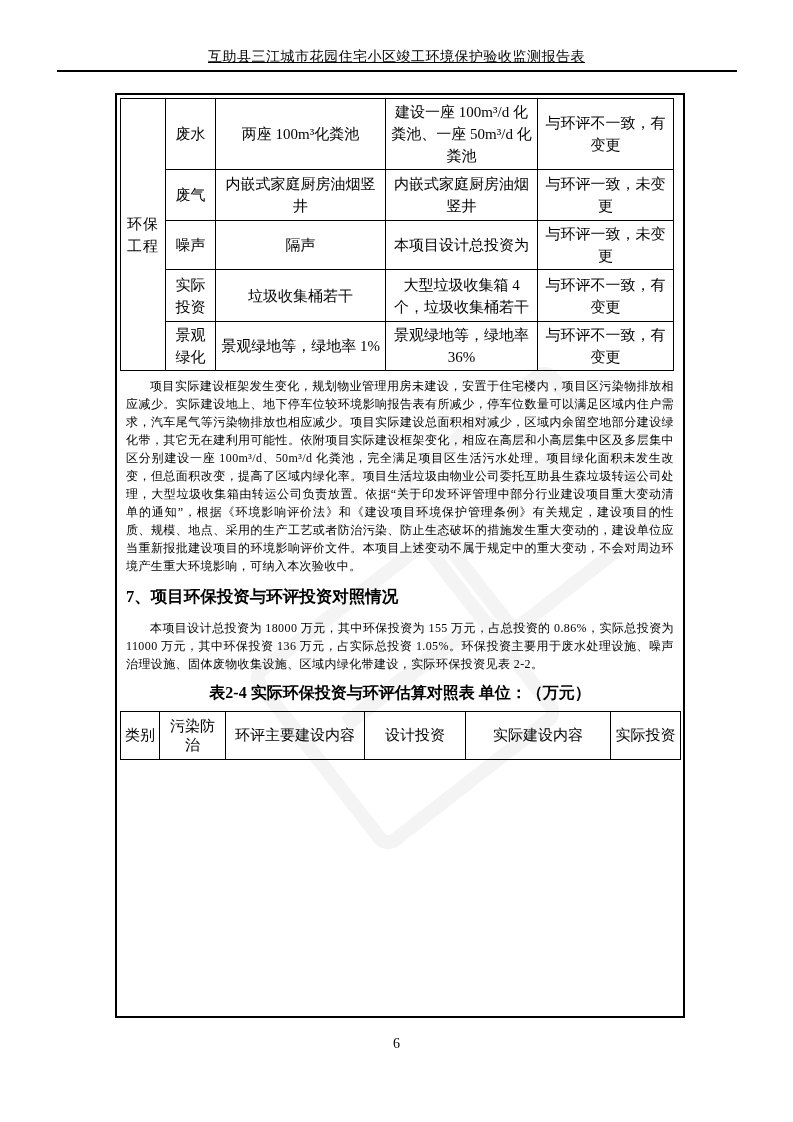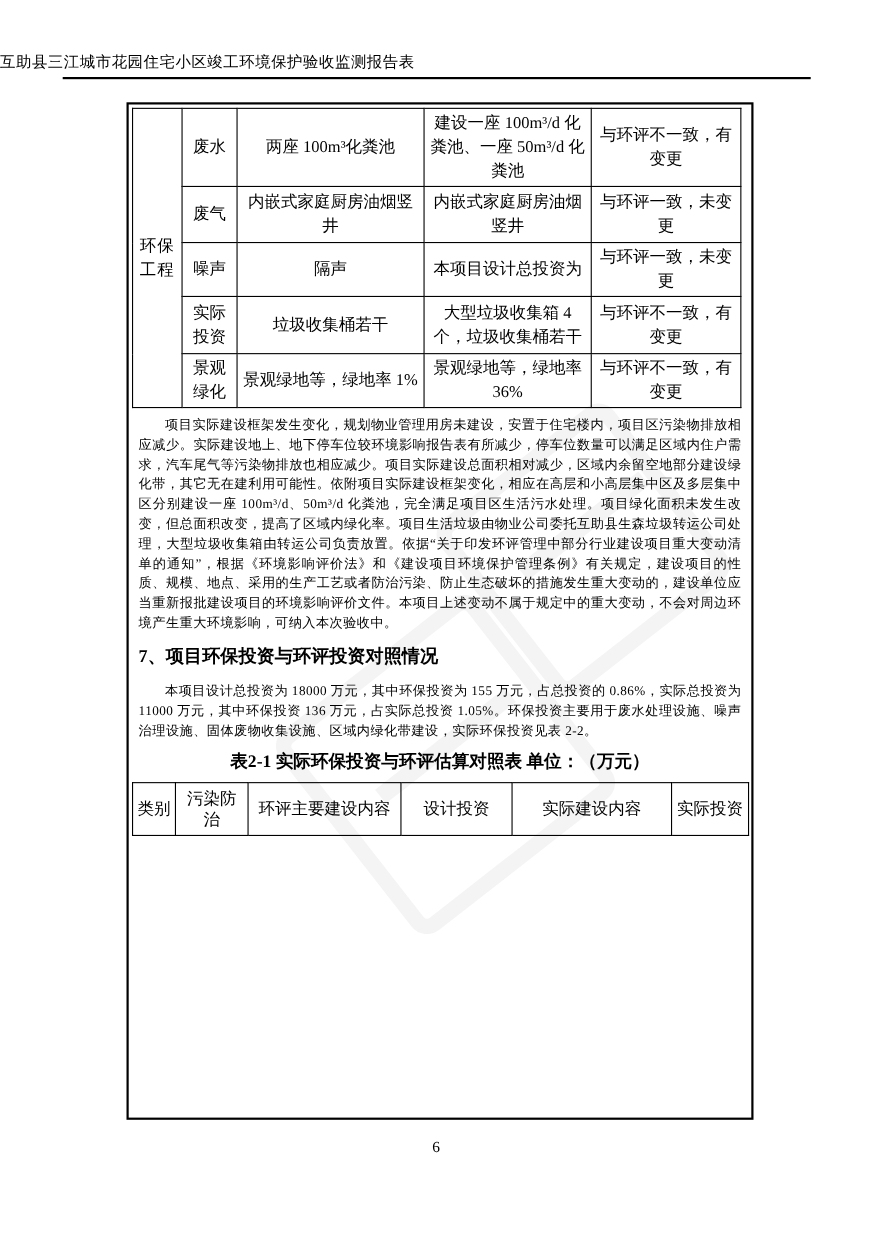--- a/index.html
+++ b/index.html
@@ -4,21 +4,21 @@
 <style>
   * { margin: 0; padding: 0; box-sizing: border-box; }
   html, body { background: #ffffff; }
   body {
     width: 793px; height: 1122px;
     position: relative;
     font-family: "Liberation Serif", "DejaVu Serif", serif;
     color: #000000;
     overflow: hidden;
   }
-  .doc-header { position: absolute; top: 48px; left: 0; width: 793px; text-align: left; }
+  .doc-header { position: absolute; top: 48px; left: 0; width: 793px; text-align: center; text-decoration: underline; }
   .doc-title { font-size: 14px; letter-spacing: 0.5px; }
   .header-rule { width: 680px; margin: 4px auto 0 auto; border-bottom: 2px solid #000; }
 
   .watermark {
     position: absolute; top: 380px; left: 250px; width: 480px; height: 480px;
     opacity: 0.055; pointer-events: none; z-index: 0;
   }
   .wm-ring {
     position: absolute; border: 14px solid #444; border-radius: 18px;
     transform: rotate(-38deg);
@@ -133,21 +133,21 @@
       </tr>
     </tbody>
   </table>
 
   <p class="body-par">项目实际建设框架发生变化，规划物业管理用房未建设，安置于住宅楼内，项目区污染物排放相应减少。实际建设地上、地下停车位较环境影响报告表有所减少，停车位数量可以满足区域内住户需求，汽车尾气等污染物排放也相应减少。项目实际建设总面积相对减少，区域内余留空地部分建设绿化带，其它无在建利用可能性。依附项目实际建设框架变化，相应在高层和小高层集中区及多层集中区分别建设一座 100m³/d、50m³/d 化粪池，完全满足项目区生活污水处理。项目绿化面积未发生改变，但总面积改变，提高了区域内绿化率。项目生活垃圾由物业公司委托互助县生森垃圾转运公司处理，大型垃圾收集箱由转运公司负责放置。依据“关于印发环评管理中部分行业建设项目重大变动清单的通知”，根据《环境影响评价法》和《建设项目环境保护管理条例》有关规定，建设项目的性质、规模、地点、采用的生产工艺或者防治污染、防止生态破坏的措施发生重大变动的，建设单位应当重新报批建设项目的环境影响评价文件。本项目上述变动不属于规定中的重大变动，不会对周边环境产生重大环境影响，可纳入本次验收中。</p>
 
   <div class="sec-heading">7、项目环保投资与环评投资对照情况</div>
 
   <p class="body-par">本项目设计总投资为 18000 万元，其中环保投资为 155 万元，占总投资的 0.86%，实际总投资为 11000 万元，其中环保投资 136 万元，占实际总投资 1.05%。环保投资主要用于废水处理设施、噪声治理设施、固体废物收集设施、区域内绿化带建设，实际环保投资见表 2-2。</p>
 
-  <div class="tbl-caption">表2-1  实际环保投资与环评估算对照表  单位：（万元）</div>
+  <div class="tbl-caption">表2-4  实际环保投资与环评估算对照表  单位：（万元）</div>
 
   <table class="invest-table">
     <colgroup>
       <col style="width:39px">
         <col style="width:66px">
         <col style="width:139px">
         <col style="width:101px">
         <col style="width:145px">
         <col style="width:70px">
     </colgroup>

